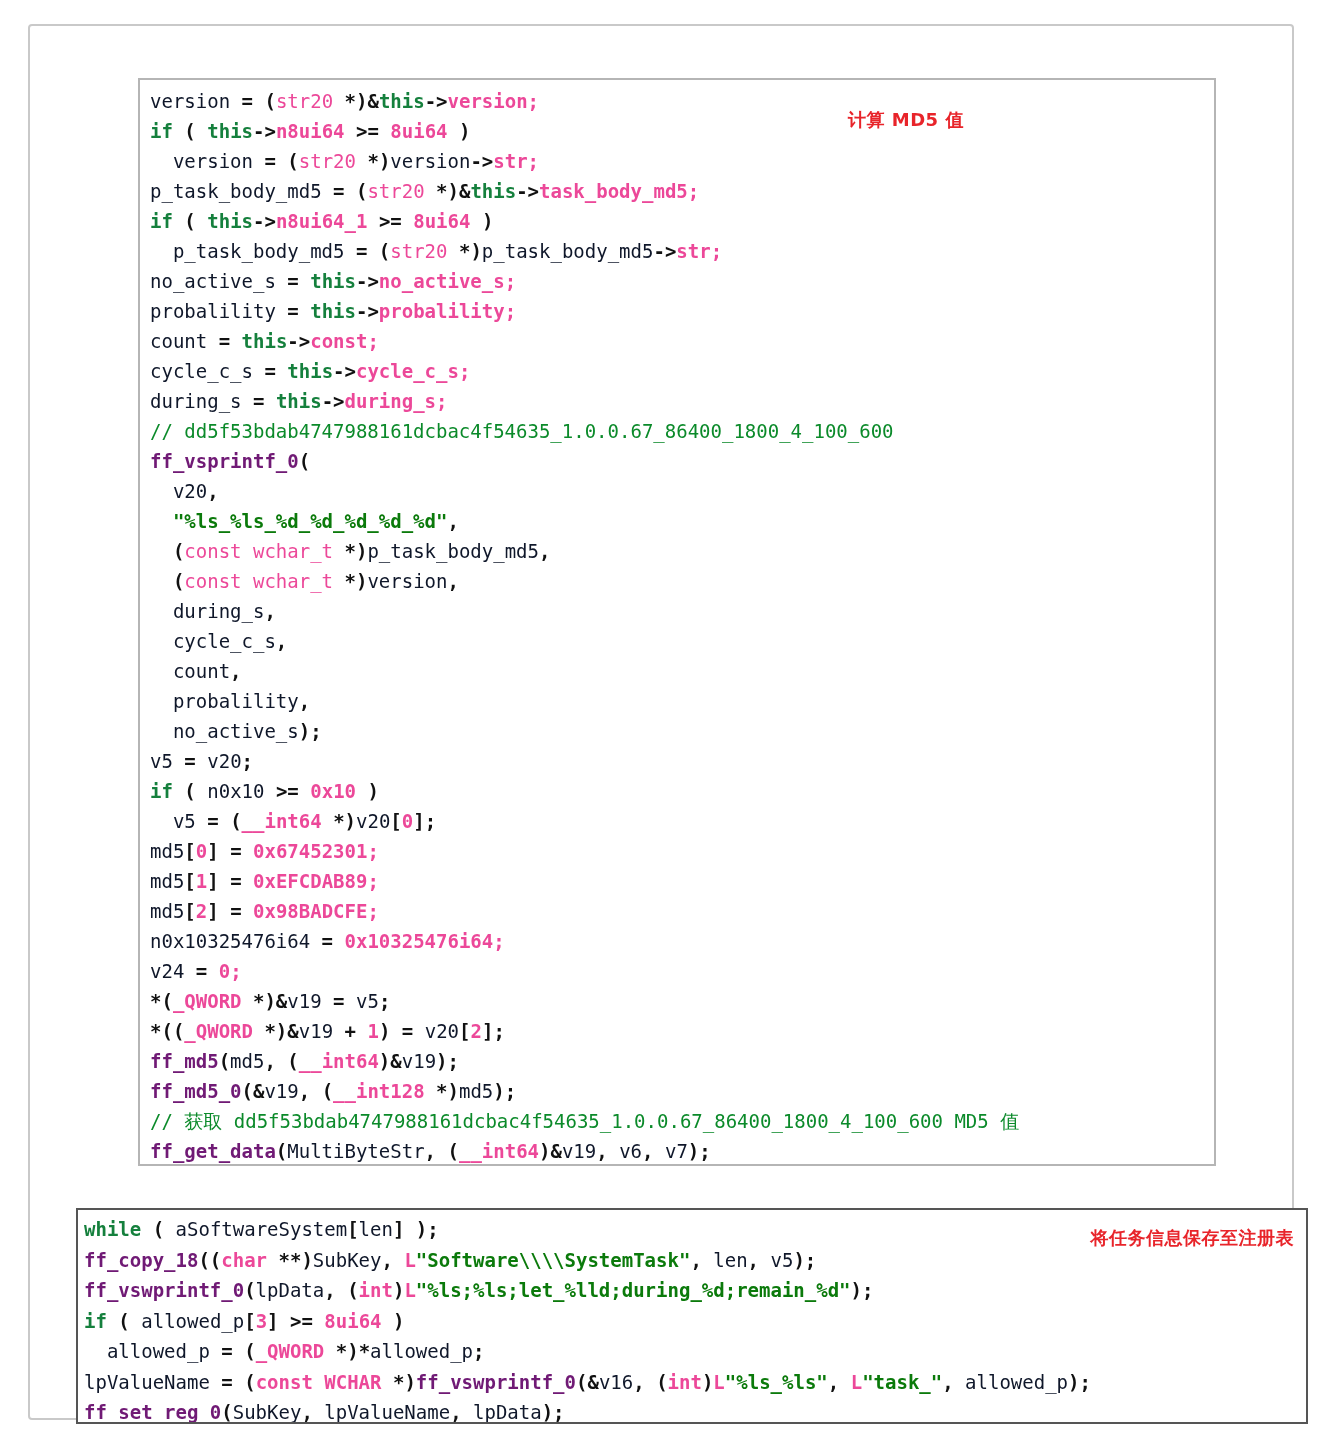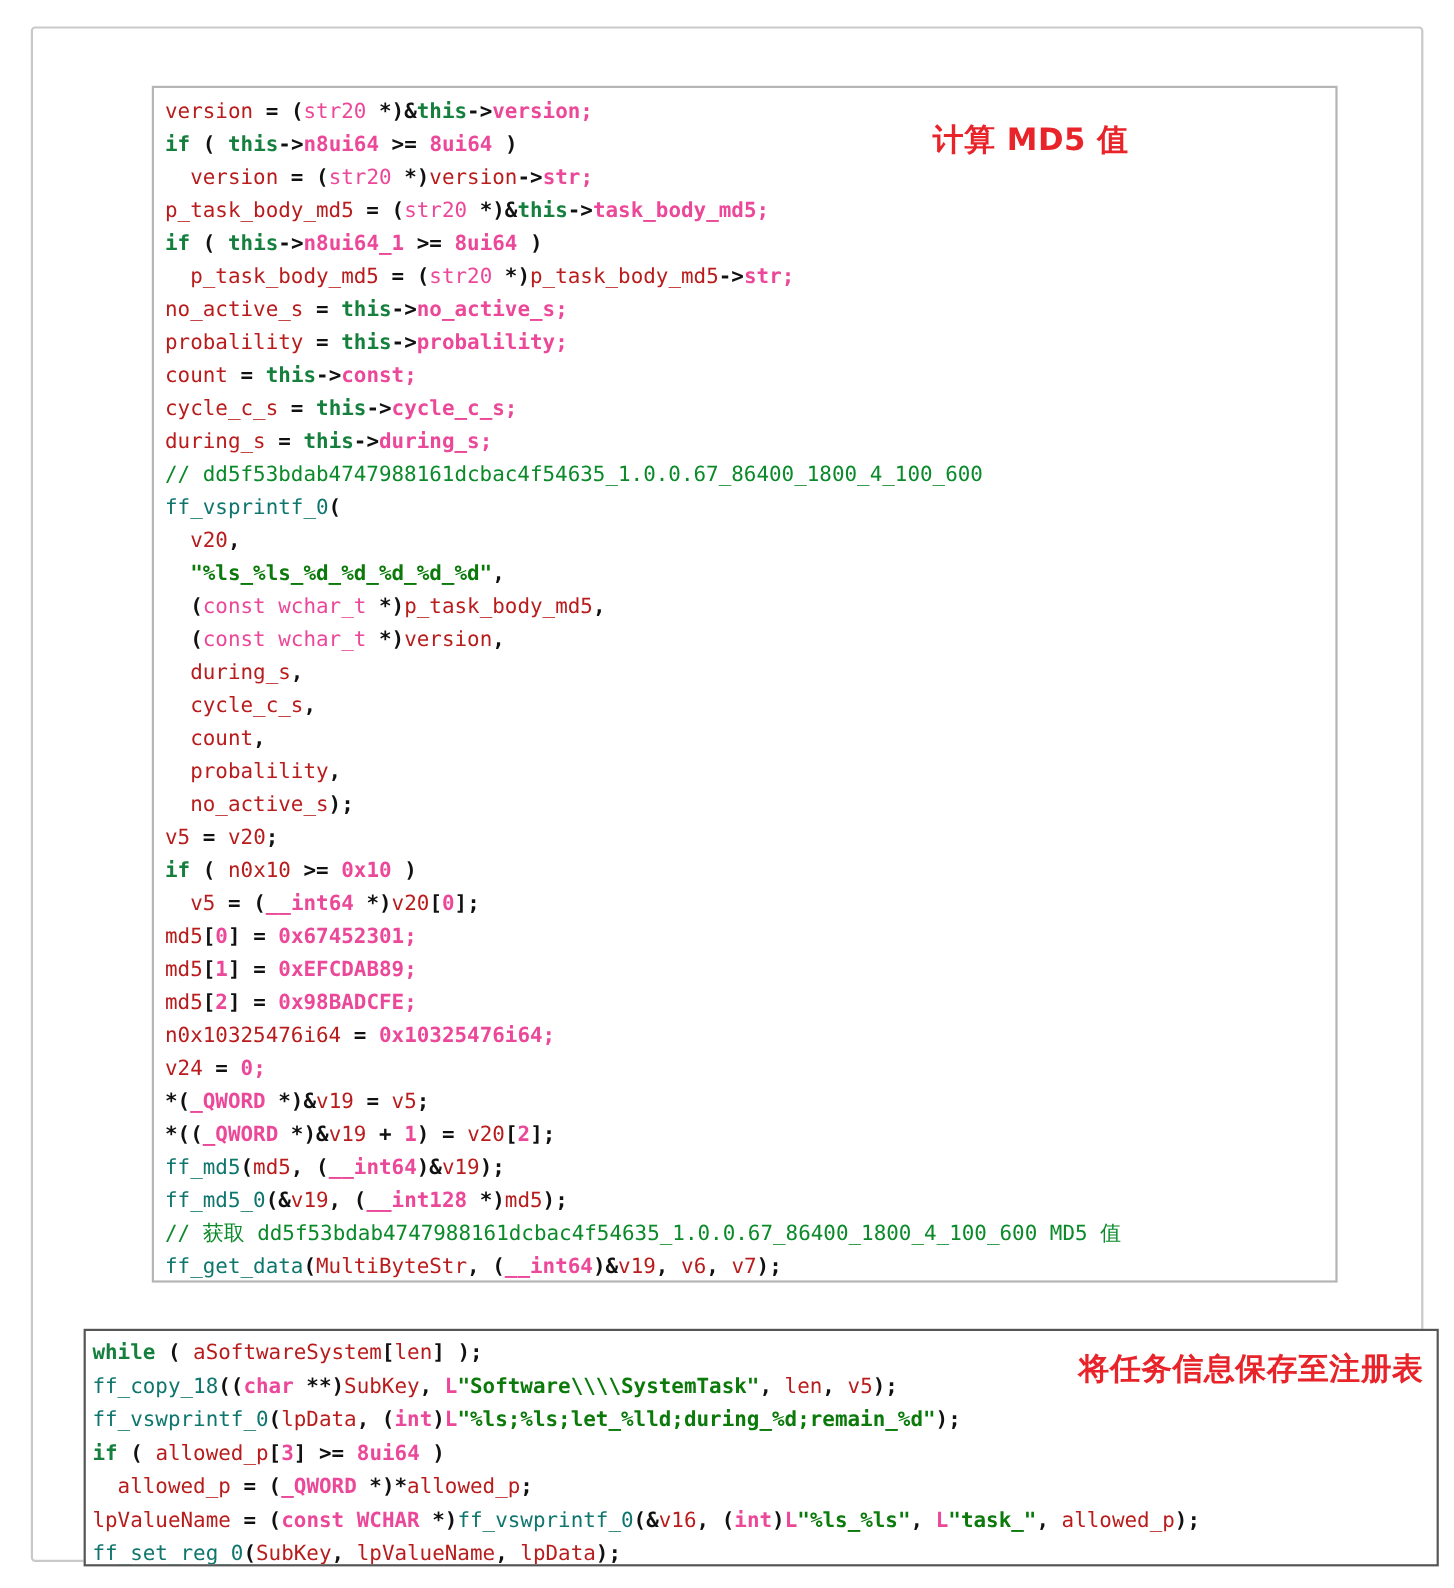--- a/index.html
+++ b/index.html
@@ -60,33 +60,33 @@
   .panel-top .code {
     padding: 6px 0 0 10px;
   }
   .panel-bottom .code {
     padding: 4px 0 0 6px;
     font-size: 19px;
     line-height: 30.5px;
   }
   
   .kw   { color: #15803d; font-weight: bold; }
-  .var  { color: #b91c1c; }
-  .fn   { color: #0f766e; font-weight: normal; }
+  .var  { color: #0f172a; }
+  .fn   { color: #701a75; font-weight: bold; }
   .plain{ color: #ec4899; font-weight: bold; }
   .str  { color: #0b7a0b; font-weight: bold; }
   .cmt  { color: #0b8a2a; }
   .type { color: #ec4899; }
   .op   { color: #111111; font-weight: bold; }
 
   .annot {
     position: absolute;
     color: #e8242a;
     font-family: "DejaVu Sans", sans-serif;
-    font-size: 28px;
+    font-size: 18px;
     font-weight: bold;
     letter-spacing: 0.5px;
   }
   .annot-md5 {
     left: 708px;
     top: 28px;
   }
   .annot-reg {
     right: 12px;
     top: 16px;

